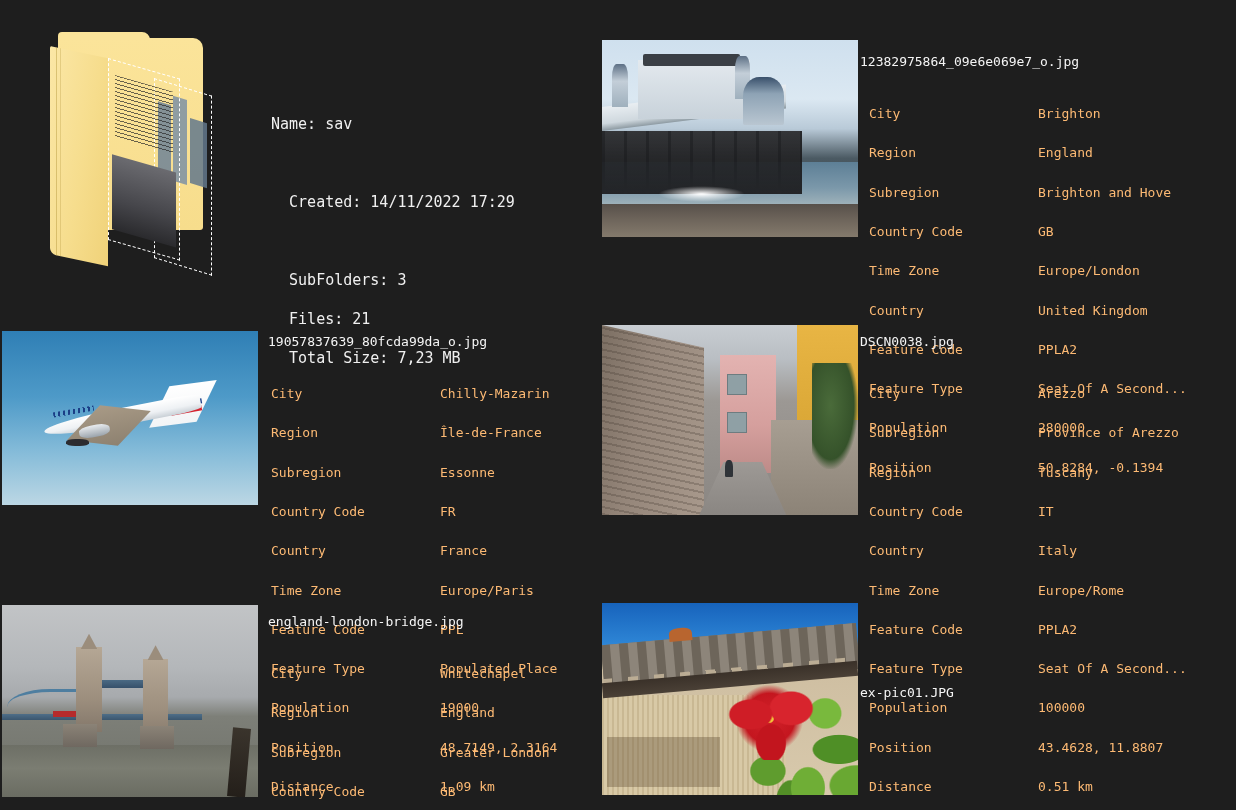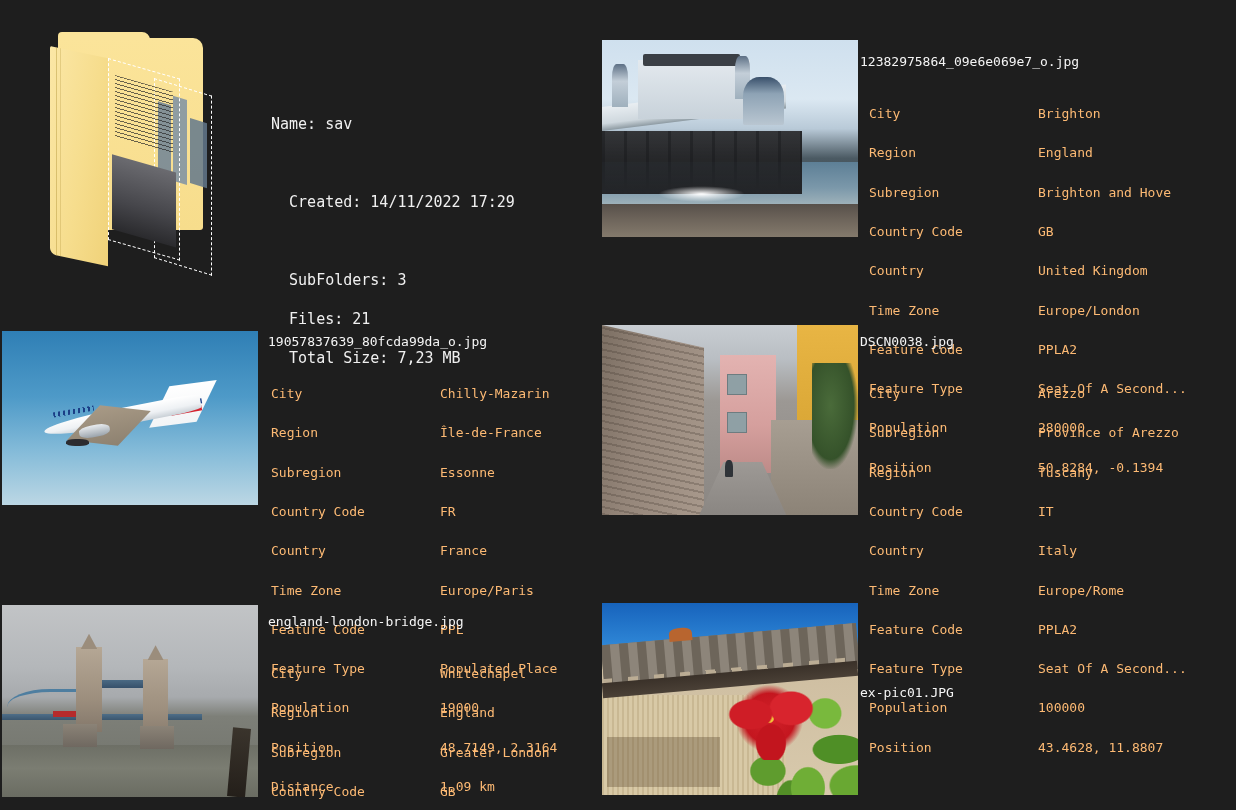--- a/index.html
+++ b/index.html
@@ -437,22 +437,22 @@
       <div class="foam"></div>
       <div class="beach"></div>
     </div>
   </div>
   <div class="filename" style="left:860px; top:55px;">12382975864_09e6e069e7_o.jpg</div>
   <div class="meta" style="left:869px; top:81px;">
     <span class="meta-row"><span class="k">City</span><span class="v">Brighton</span></span>
     <span class="meta-row"><span class="k">Region</span><span class="v">England</span></span>
     <span class="meta-row"><span class="k">Subregion</span><span class="v">Brighton and Hove</span></span>
     <span class="meta-row"><span class="k">Country Code</span><span class="v">GB</span></span>
+    <span class="meta-row"><span class="k">Time Zone</span><span class="v">Europe/London</span></span>
     <span class="meta-row"><span class="k">Country</span><span class="v">United Kingdom</span></span>
-    <span class="meta-row"><span class="k">Time Zone</span><span class="v">Europe/London</span></span>
     <span class="meta-row"><span class="k">Feature Code</span><span class="v">PPLA2</span></span>
     <span class="meta-row"><span class="k">Feature Type</span><span class="v">Seat Of A Second...</span></span>
     <span class="meta-row"><span class="k">Population</span><span class="v">280000</span></span>
     <span class="meta-row"><span class="k">Position</span><span class="v">50.8284, -0.1394</span></span>
   </div>
 
   <div class="thumb" style="left:2px; top:331px; width:256px; height:174px;">
     <div class="ph ph-plane">
       <div class="tail"></div>
       <div class="stripe"></div>
@@ -498,20 +498,21 @@
     <span class="meta-row"><span class="k">City</span><span class="v">Arezzo</span></span>
     <span class="meta-row"><span class="k">Subregion</span><span class="v">Province of Arezzo</span></span>
     <span class="meta-row"><span class="k">Region</span><span class="v">Tuscany</span></span>
     <span class="meta-row"><span class="k">Country Code</span><span class="v">IT</span></span>
     <span class="meta-row"><span class="k">Country</span><span class="v">Italy</span></span>
     <span class="meta-row"><span class="k">Time Zone</span><span class="v">Europe/Rome</span></span>
     <span class="meta-row"><span class="k">Feature Code</span><span class="v">PPLA2</span></span>
     <span class="meta-row"><span class="k">Feature Type</span><span class="v">Seat Of A Second...</span></span>
     <span class="meta-row"><span class="k">Population</span><span class="v">100000</span></span>
     <span class="meta-row"><span class="k">Position</span><span class="v">43.4628, 11.8807</span></span>
+    <span class="meta-row"><span class="k">Distance</span><span class="v">0.51 km</span></span>
   </div>
 
   <div class="thumb" style="left:2px; top:605px; width:256px; height:192px;">
     <div class="ph ph-bridge">
       <div class="water"></div>
       <div class="cable"></div>
       <div class="span"></div>
       <div class="deck"></div>
       <div class="bus"></div>
       <div class="t1"></div>

